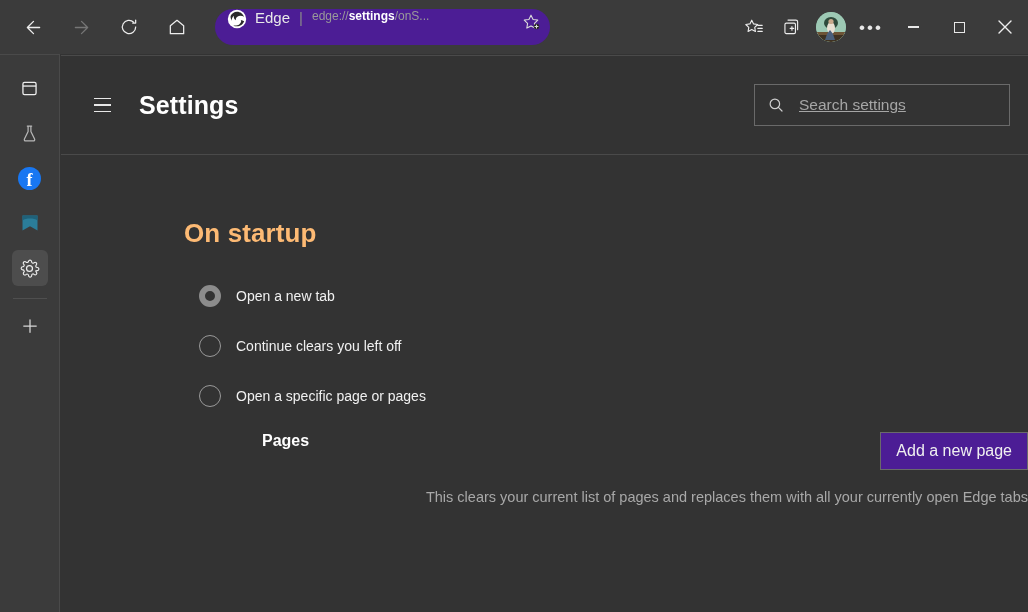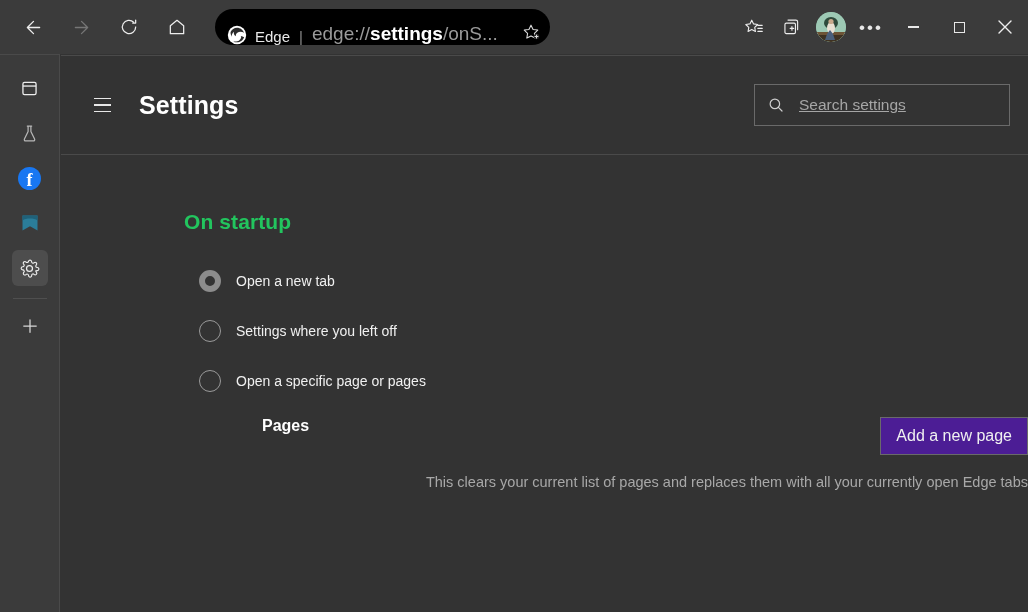--- a/index.html
+++ b/index.html
@@ -25,38 +25,38 @@
   .nav-btn svg { display: block; }
   .nav-back   { margin-left: 14px; }
   .nav-fwd    { margin-left: 10px; }
   .nav-reload { margin-left: 10px; }
   .nav-home   { margin-left: 10px; }
 
   
   .omnibox {
     margin-left: 19px;
     width: 335px; height: 36px;
-    background: #000000;
+    background: #4c1d95;
     border-radius: 18px;
-    display: flex; align-items: flex-end;
+    display: flex; align-items: flex-start;
     padding: 0 6px 0 12px;
     flex: 0 0 auto;
   }
   .edge-logo { width: 20px; height: 20px; flex: 0 0 auto; }
   .omnibox-brand {
     color: #e8e8e8; font-size: 15px;
     margin-left: 8px; white-space: nowrap;
   }
   .omnibox-sep {
     color: #8a8a8a; font-size: 15px;
     margin: 0 9px 0 9px;
   }
   .omnibox-url {
-    font-size: 19px; white-space: nowrap;
-    flex: 1 1 auto; overflow: hidden; text-decoration: underline;
+    font-size: 12px; white-space: nowrap;
+    flex: 1 1 auto; overflow: hidden;
   }
   .url-dim { color: #9a9a9a; }
   .url-strong { color: #ffffff; font-weight: 600; }
   .omnibox-fav { width: 26px; height: 26px; flex: 0 0 auto;
                  display: flex; align-items: center; justify-content: center; }
 
   .tb-right { margin-left: auto; display: flex; align-items: center; }
   .tb-icon {
     width: 38px; height: 38px;
     display: flex; align-items: center; justify-content: center;
@@ -128,22 +128,23 @@
     border: 1px solid #6a6a6a;
     background: #333333;
     display: flex; align-items: center;
     padding: 0 12px;
   }
   .search-icon { width: 18px; height: 18px; flex: 0 0 auto; }
   .search-ph { color: #a6a6a6; font-size: 15.5px; margin-left: 14px; text-decoration: underline; }
 
   .pane { padding: 55px 0 0 123px; }
   .section-title {
-    color: #22c55e; font-size: 21px; font-weight: 700;
+    color: #fdba74; font-size: 26px; font-weight: 700;
     letter-spacing: .1px;
+    margin-top: 8px;
   }
 
   .radio-list { margin-top: 33px; }
   .radio-row {
     display: flex; align-items: center;
     height: 27px; margin-bottom: 23px;
   }
   .radio {
     width: 22px; height: 22px; border-radius: 50%;
     flex: 0 0 auto; margin-left: 15px;
@@ -342,21 +343,21 @@
 
     <div class="radio-list">
 
       <div class="radio-row">
         <span class="radio checked"></span>
         <span class="radio-label">Open a new tab</span>
       </div>
 
       <div class="radio-row">
         <span class="radio"></span>
-        <span class="radio-label">Settings where you left off</span>
+        <span class="radio-label">Continue clears you left off</span>
       </div>
 
       <div class="radio-row">
         <span class="radio"></span>
         <span class="radio-label">Open a specific page or pages</span>
       </div>
     </div>
 
     <div class="sub-block">
 

